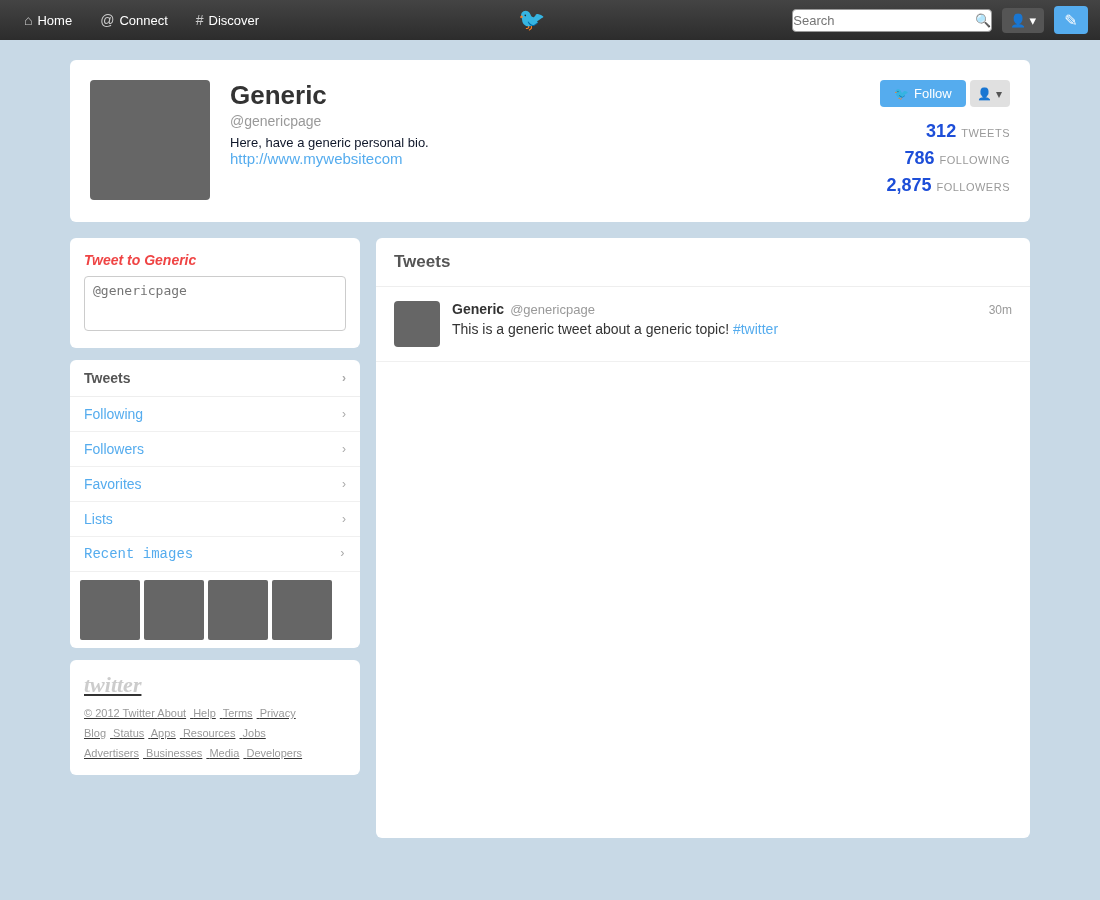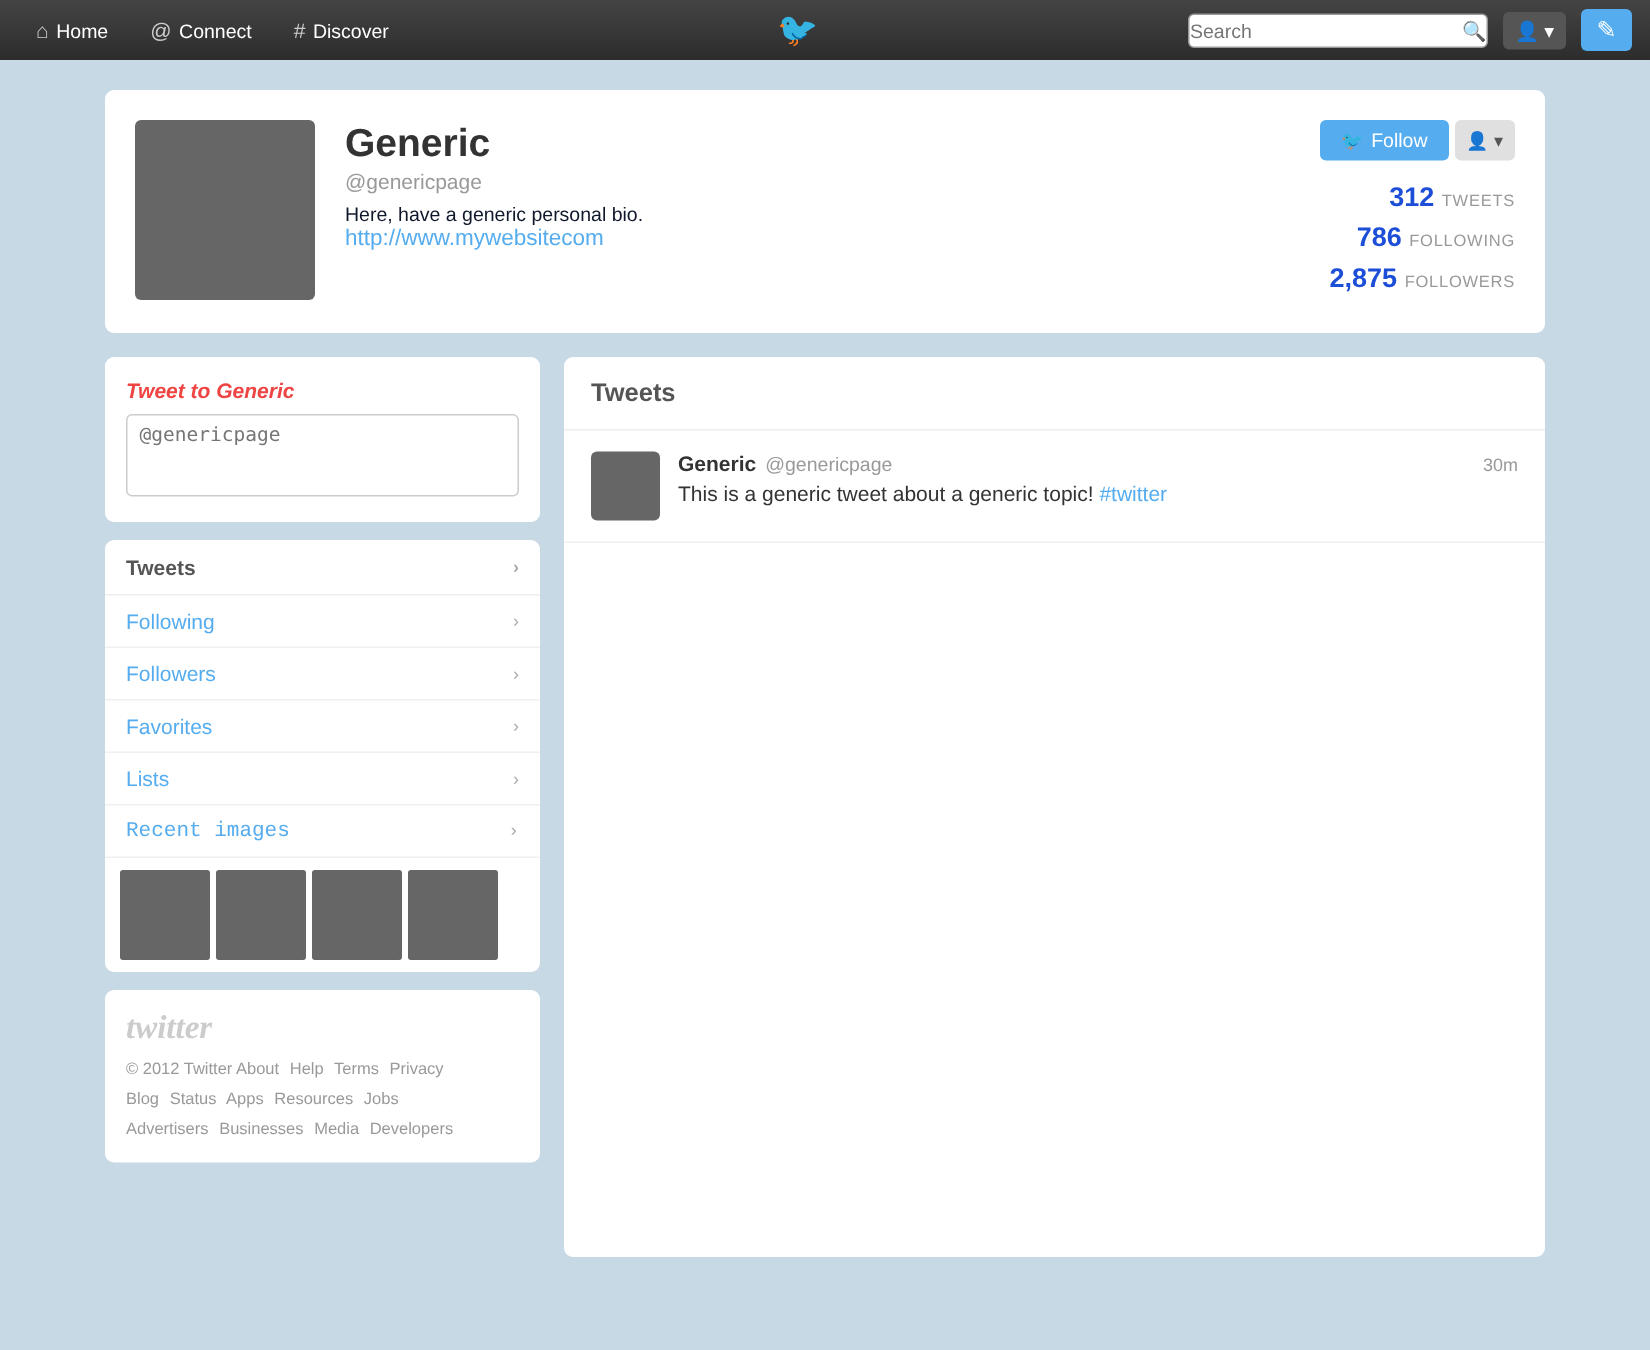--- a/index.html
+++ b/index.html
@@ -271,20 +271,21 @@
       background: #666;
       border-radius: 2px;
       flex-shrink: 0;
     }
 
     
     .sidebar-footer {
       background: #fff;
       border-radius: 6px;
       padding: 12px 14px;
+      text-decoration: underline;
     }
     .twitter-footer-logo {
       color: #ccc;
       font-size: 22px;
       font-style: italic;
       font-weight: bold;
       margin-bottom: 6px;
       font-family: Georgia, serif;
     }
     .footer-links {

